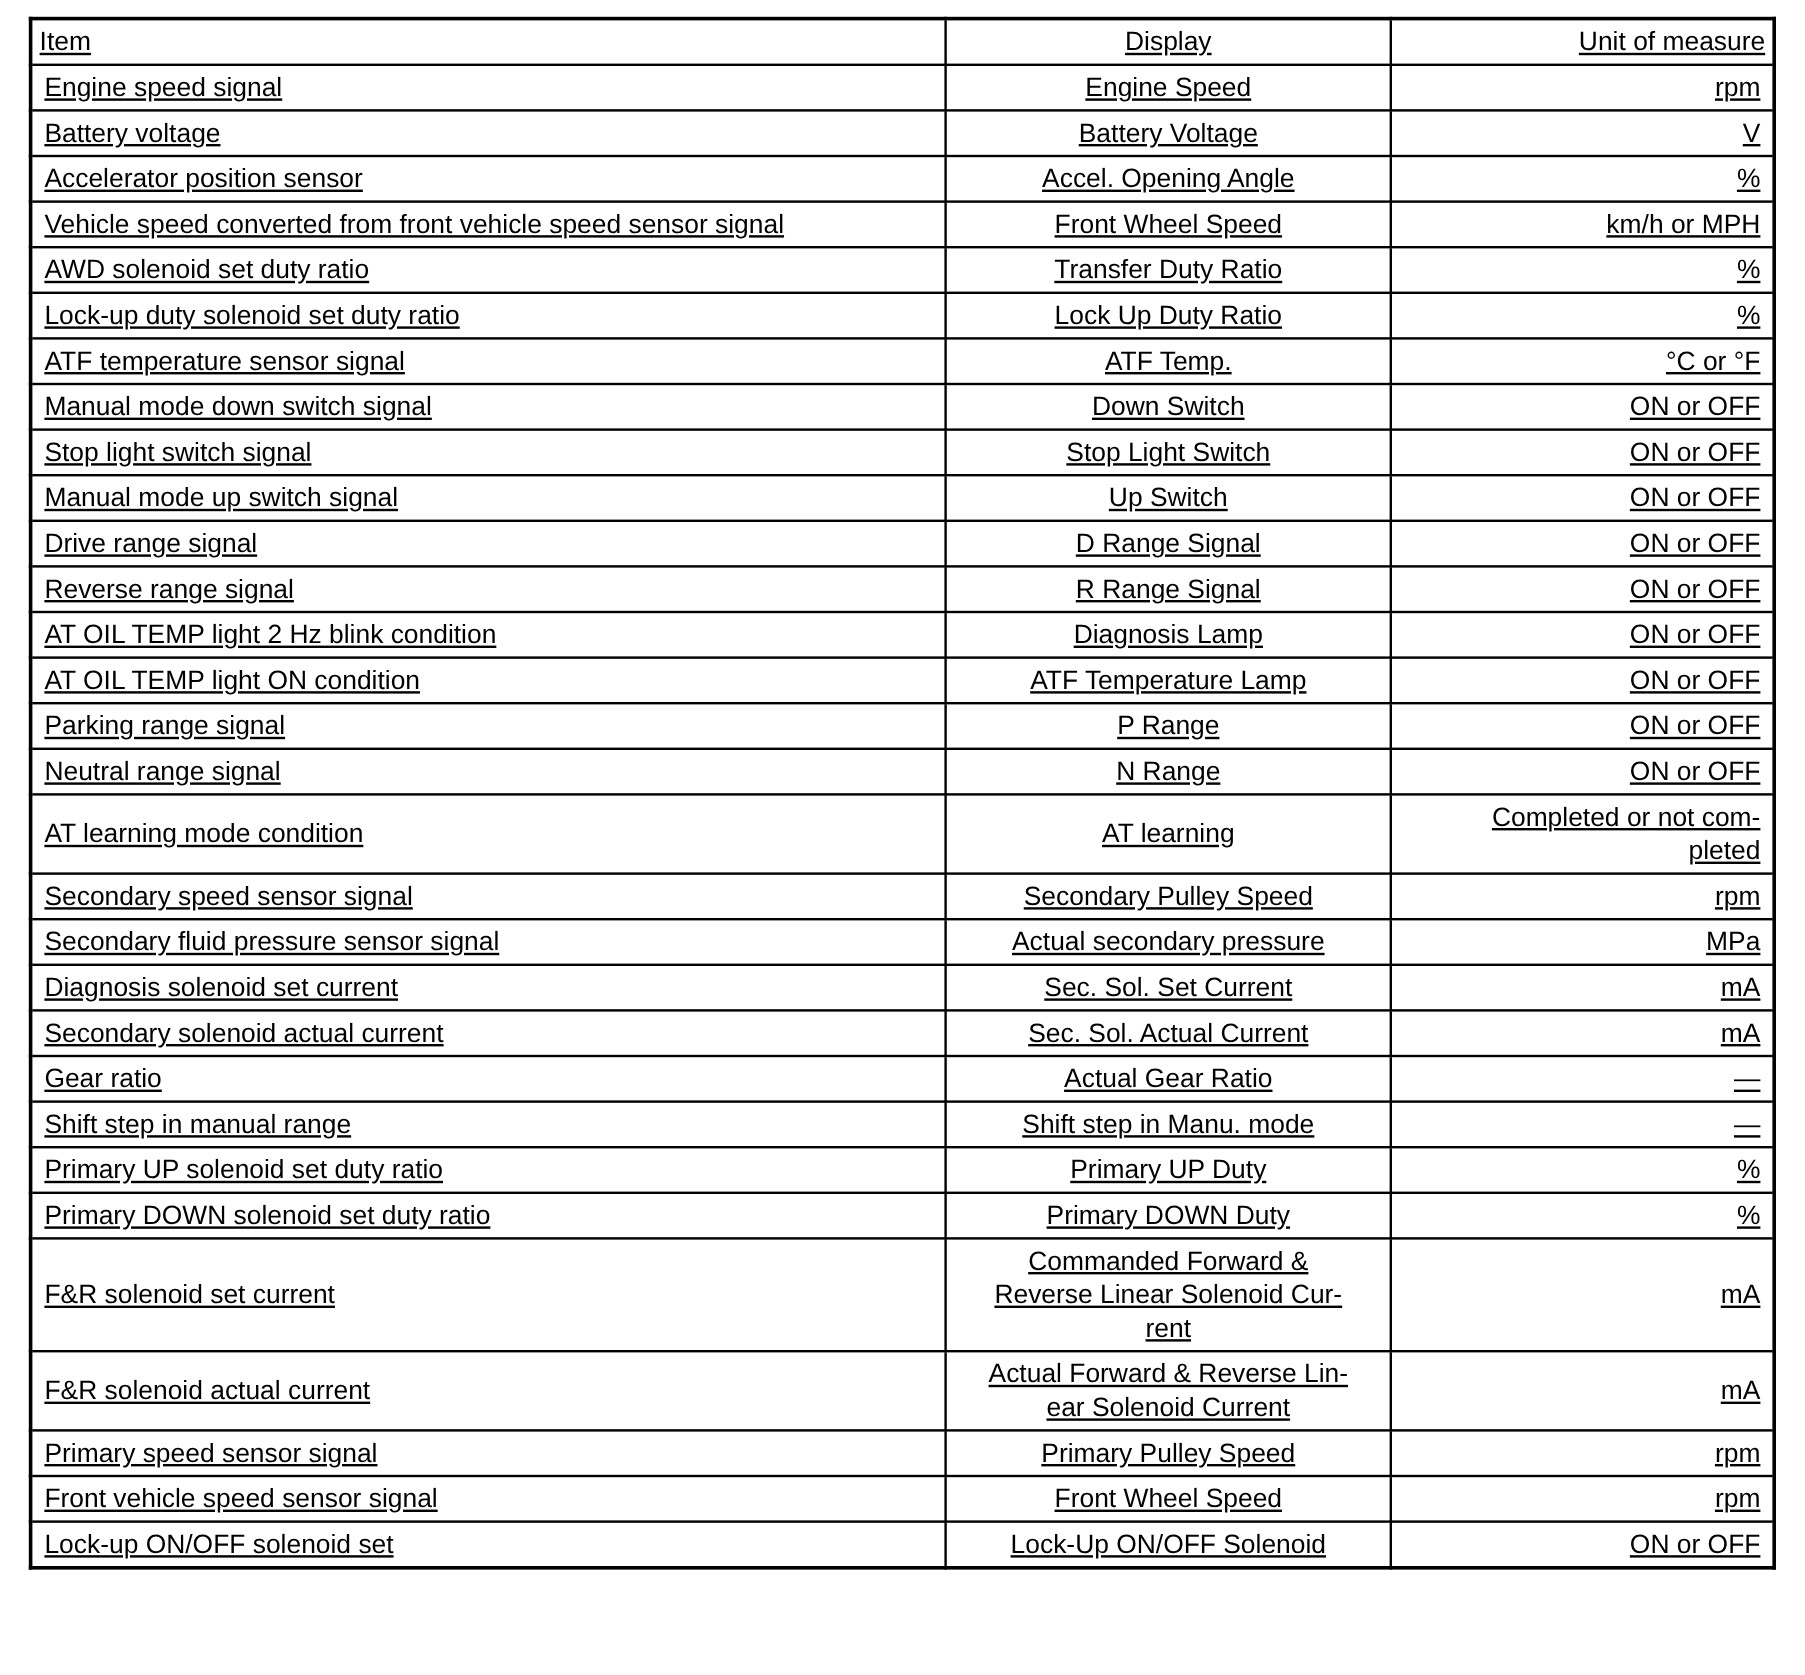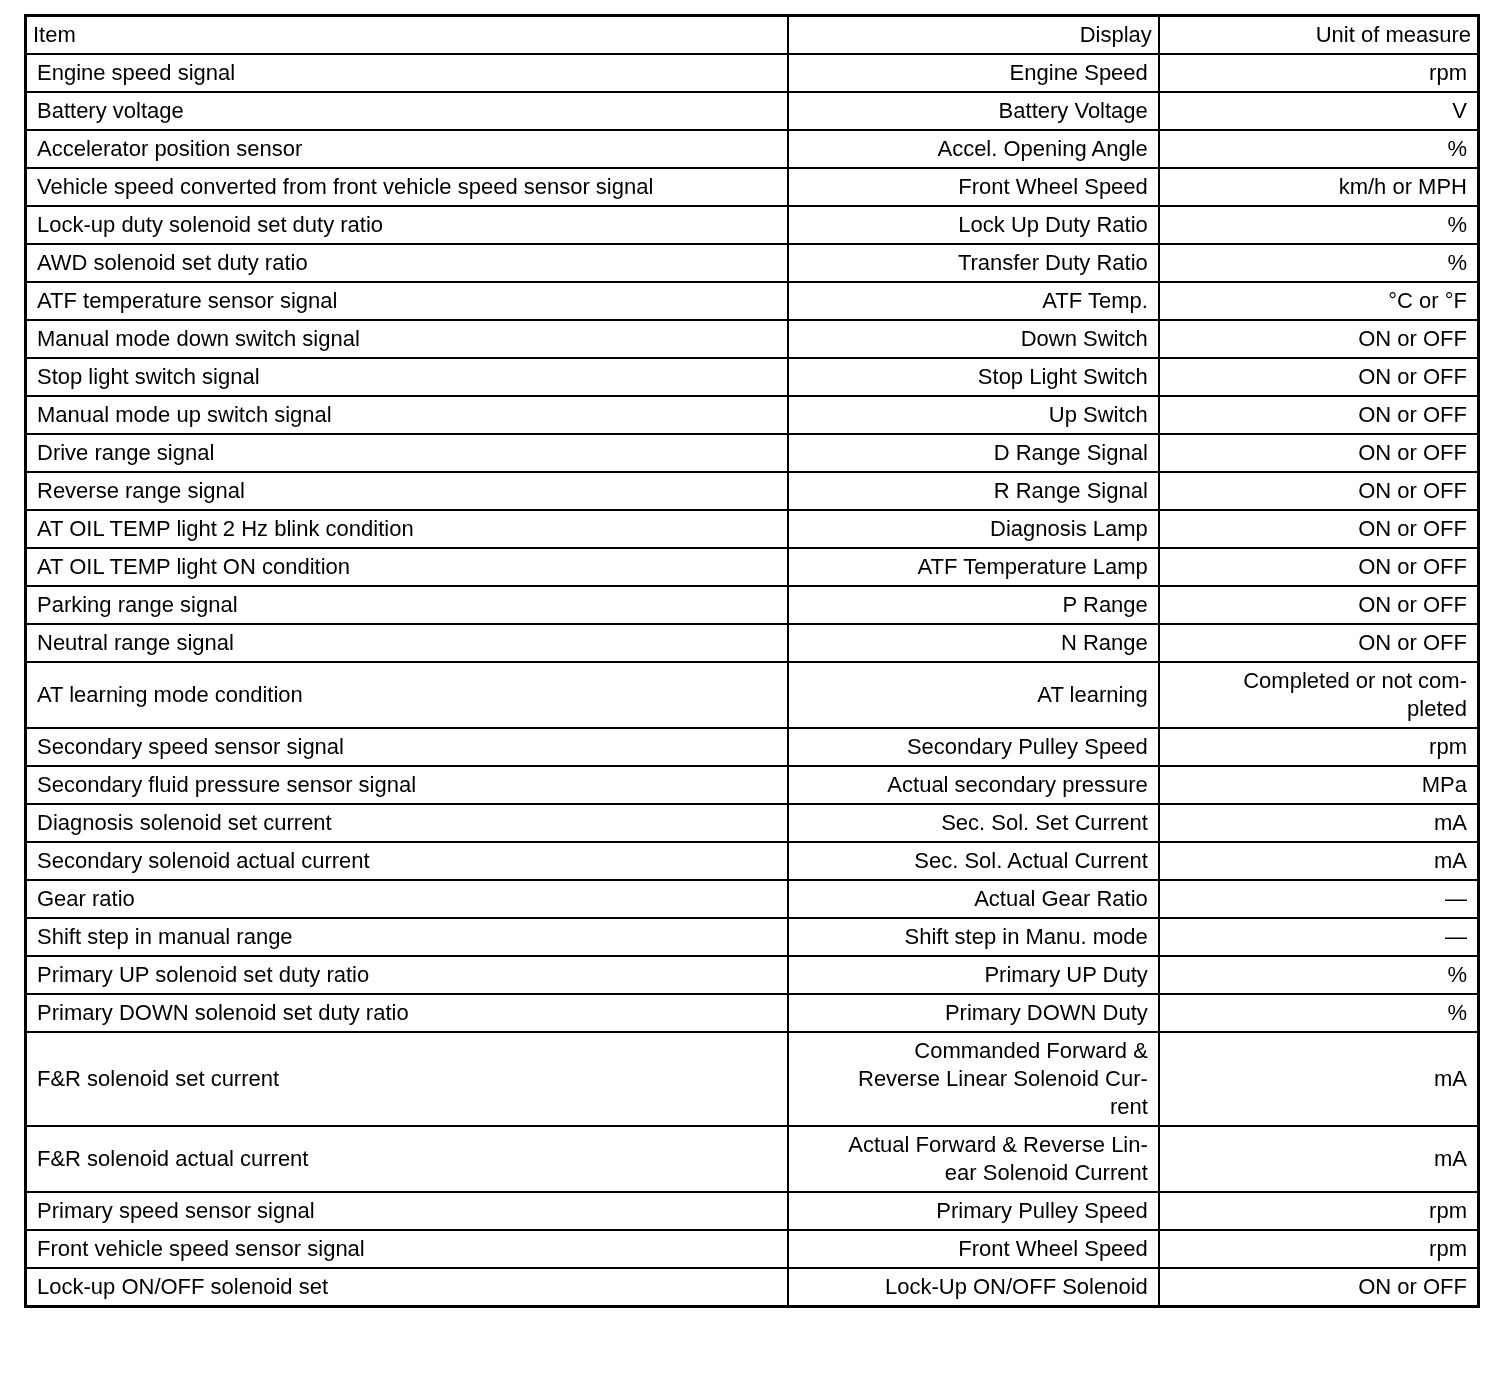--- a/index.html
+++ b/index.html
@@ -13,34 +13,35 @@
   }
   .page {
     padding: 14px 24px;
   }
   table.spec-table {
     width: 1456px;
     border-collapse: collapse;
     table-layout: fixed;
     border: 3px solid #000000;
     background: #ffffff;
+    text-decoration: underline;
   }
   th, td {
     border: 2px solid #000000;
     font-size: 22px;
     line-height: 28px;
     font-weight: normal;
     padding: 4px 10px;
     vertical-align: middle;
     white-space: pre-line;
     overflow: hidden;
   }
   th { text-align: center; padding: 4px 6px; }
   .col-item { width: 52.5%; text-align: left; }
-  .col-display { width: 25.5%; text-align: right; }
+  .col-display { width: 25.5%; text-align: center; }
   .col-unit { width: 22%; text-align: right; }
 </style>
 </head>
 <body>
 
 <div class="page">
   <table class="spec-table">
     <thead>
       <tr>
         <th class="col-item">Item</th>
@@ -63,27 +64,27 @@
           <td class="col-item">Accelerator position sensor</td>
           <td class="col-display">Accel. Opening Angle</td>
           <td class="col-unit">%</td>
         </tr>
         <tr>
           <td class="col-item">Vehicle speed converted from front vehicle speed sensor signal</td>
           <td class="col-display">Front Wheel Speed</td>
           <td class="col-unit">km/h or MPH</td>
         </tr>
         <tr>
+          <td class="col-item">AWD solenoid set duty ratio</td>
+          <td class="col-display">Transfer Duty Ratio</td>
+          <td class="col-unit">%</td>
+        </tr>
+        <tr>
           <td class="col-item">Lock-up duty solenoid set duty ratio</td>
           <td class="col-display">Lock Up Duty Ratio</td>
-          <td class="col-unit">%</td>
-        </tr>
-        <tr>
-          <td class="col-item">AWD solenoid set duty ratio</td>
-          <td class="col-display">Transfer Duty Ratio</td>
           <td class="col-unit">%</td>
         </tr>
         <tr>
           <td class="col-item">ATF temperature sensor signal</td>
           <td class="col-display">ATF Temp.</td>
           <td class="col-unit">°C or °F</td>
         </tr>
         <tr>
           <td class="col-item">Manual mode down switch signal</td>
           <td class="col-display">Down Switch</td>

